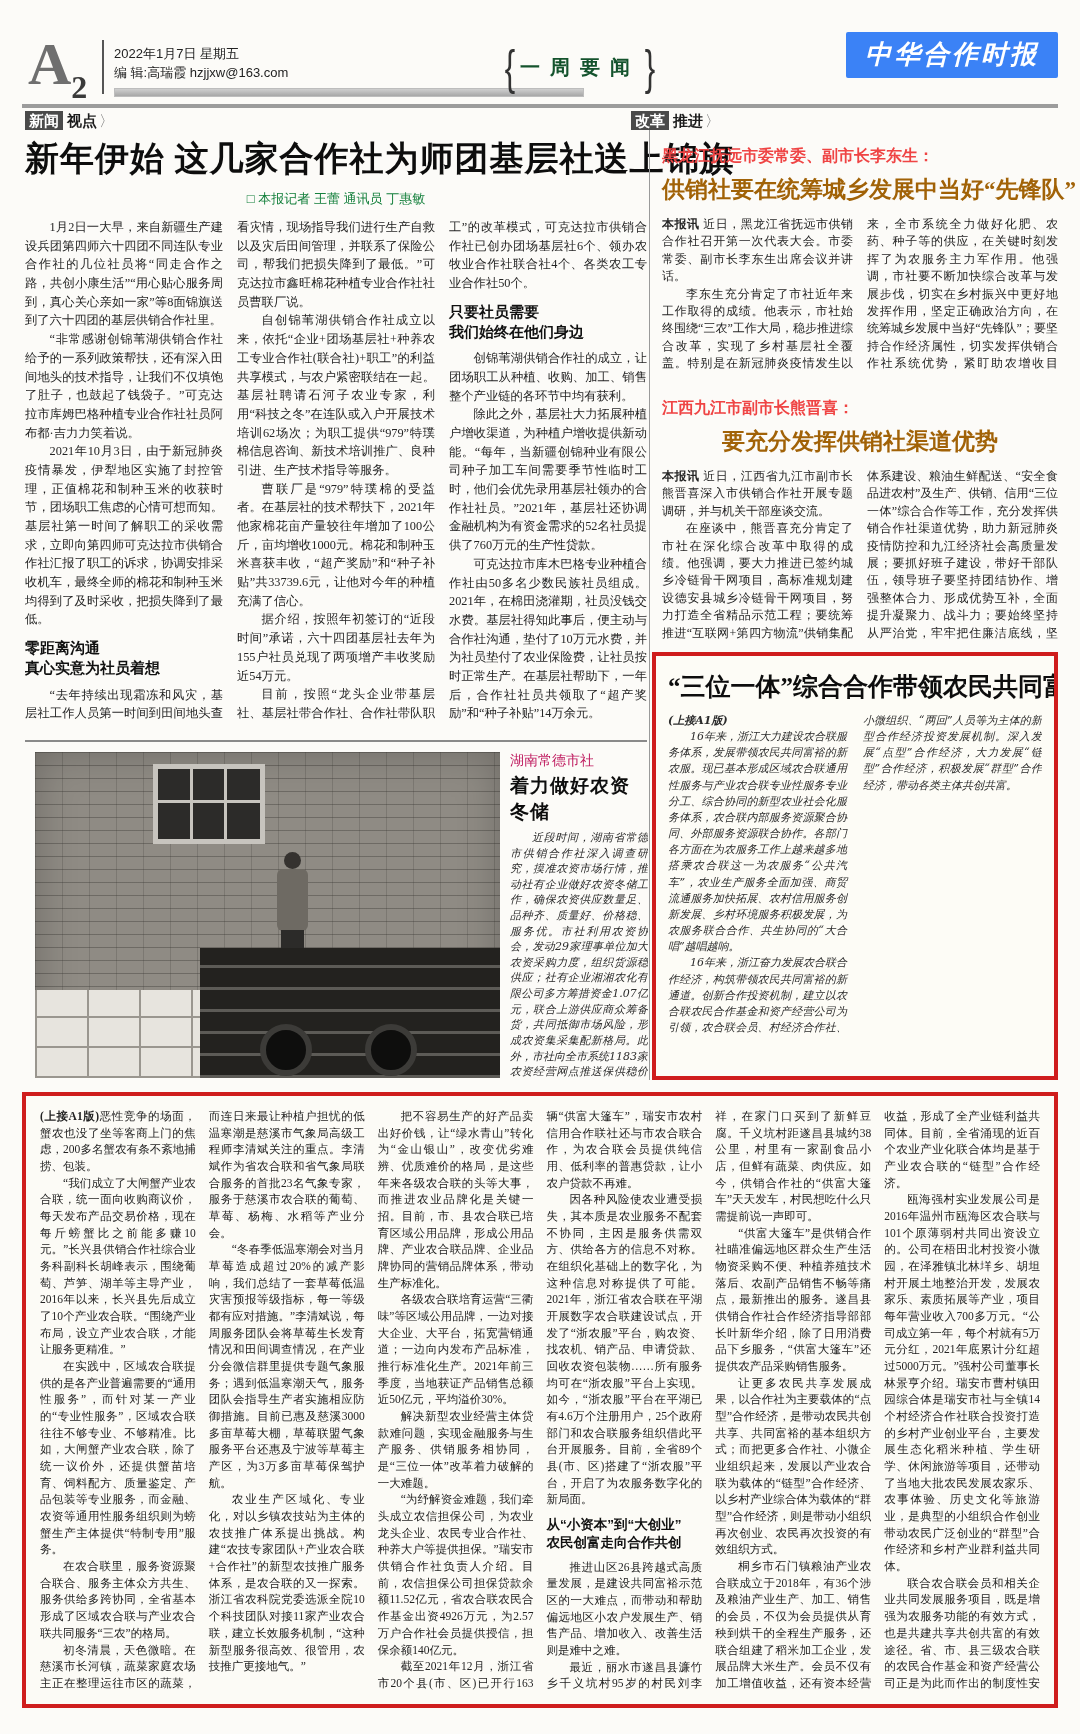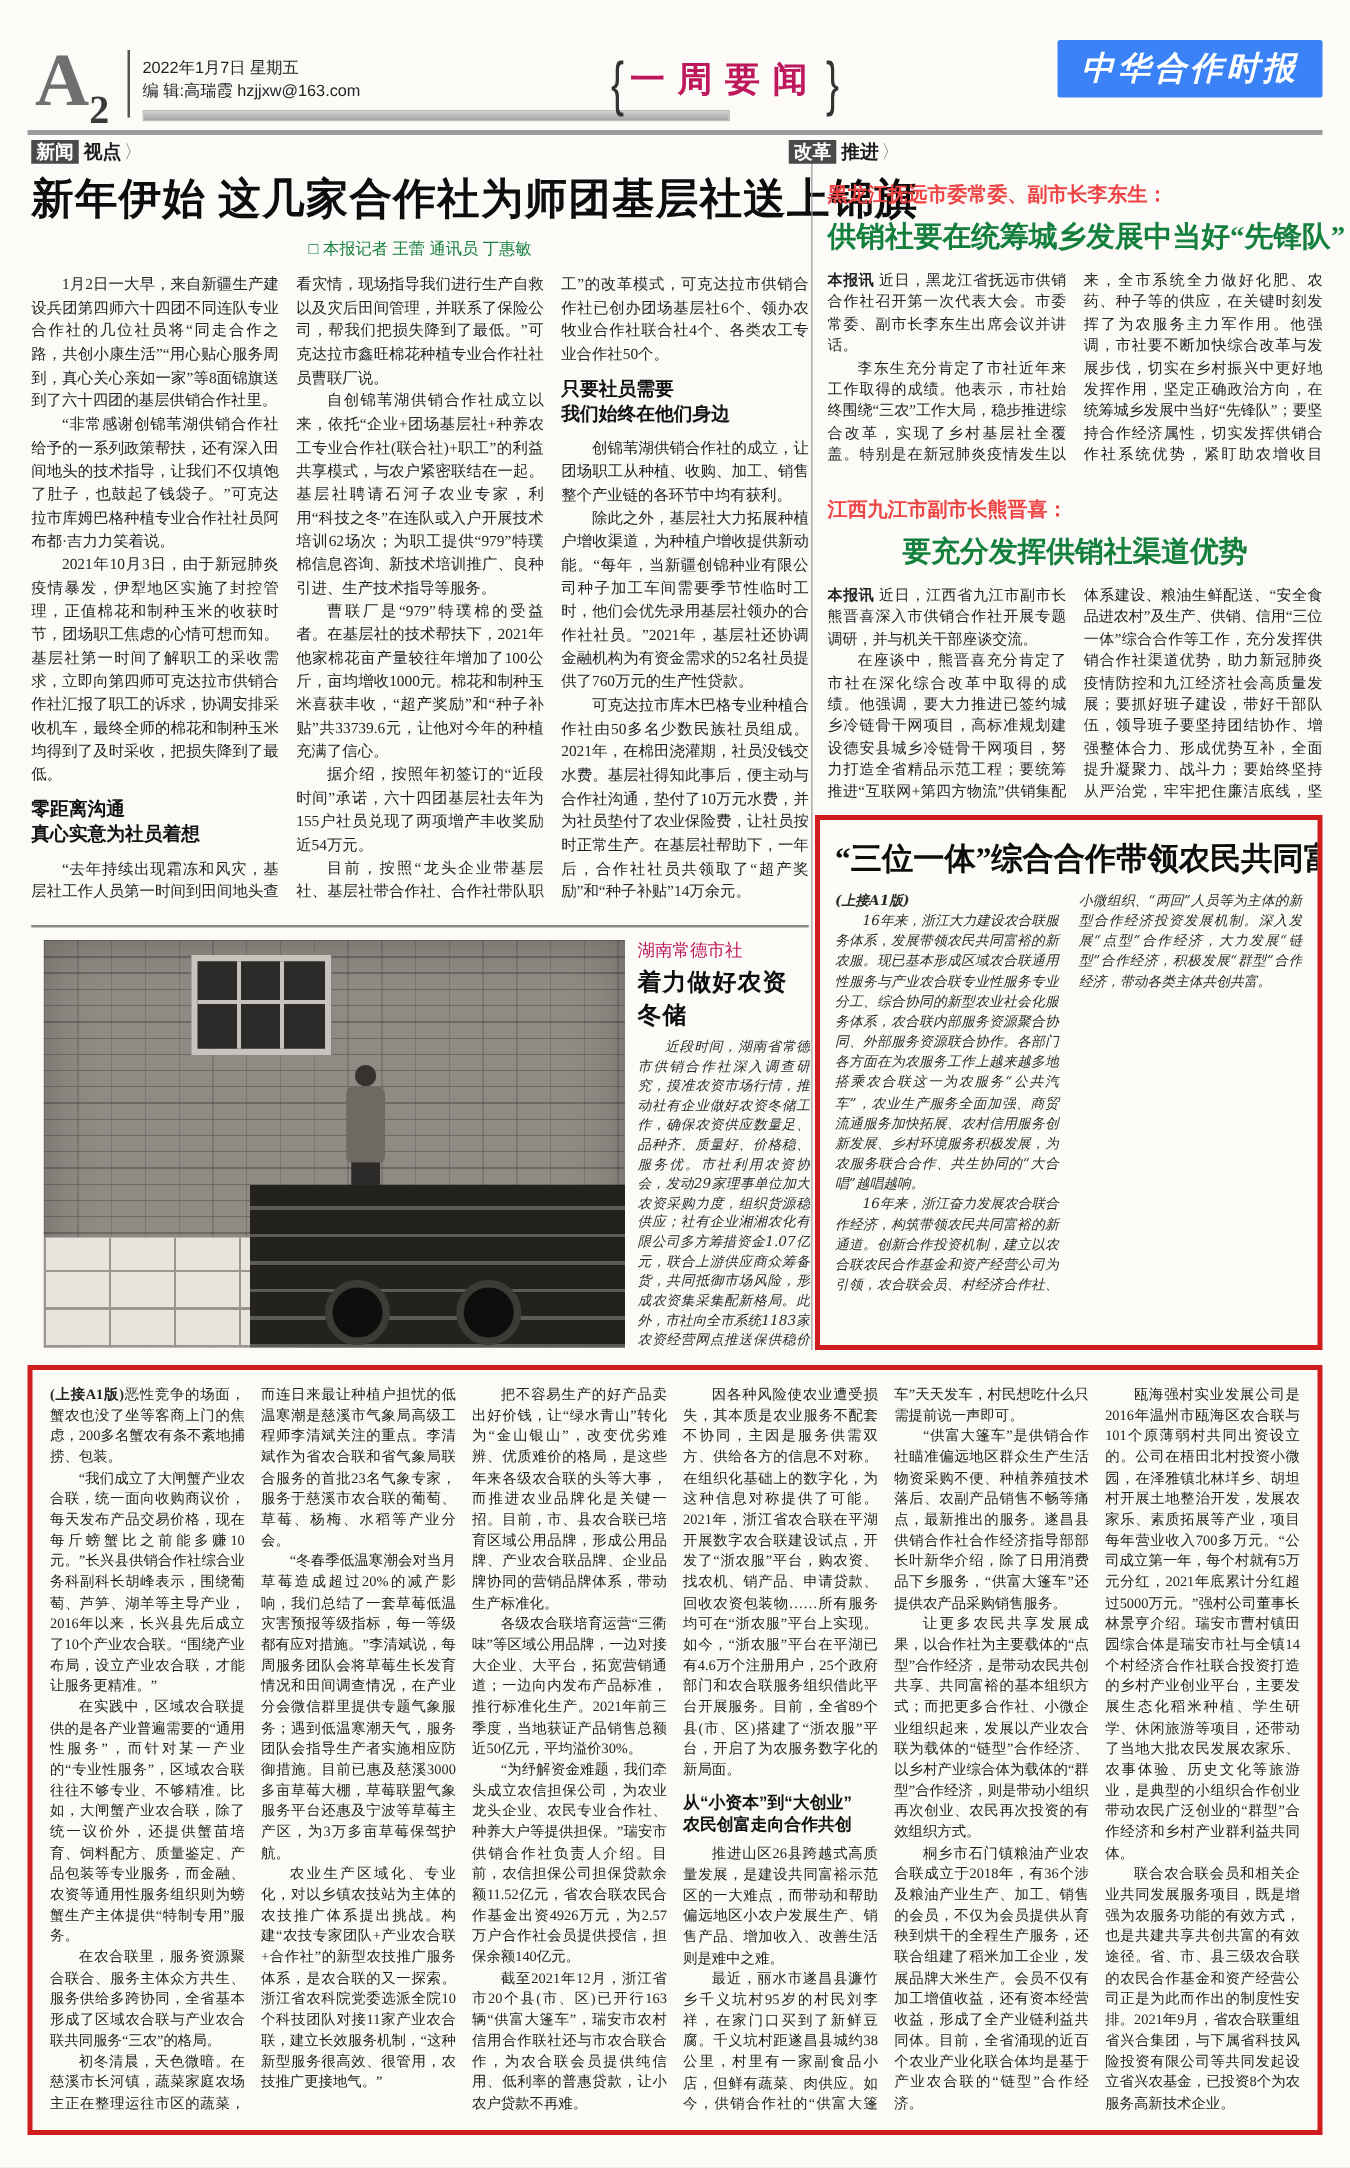--- a/index.html
+++ b/index.html
@@ -10,21 +10,21 @@
 
   
   .big-a{left:28px;top:34px;font-family:"Liberation Serif","DejaVu Serif",serif;font-weight:700;
          font-size:60px;line-height:60px;color:#6f6f6f}
   .big-a .sub{font-size:32px;color:#3a3a3a;vertical-align:-14px}
   .hdr-vline{left:102px;top:40px;width:2px;height:54px;background:#555}
   .hdr-date{left:114px;top:44px;font-size:13px;color:#222;line-height:19px}
   .hdr-bar{left:114px;top:88px;width:470px;height:9px;background:linear-gradient(#cfcfcf,#a7a7a7);border:1px solid #bdbdbd}
   .sect-title{left:440px;top:40px;width:280px;text-align:center;white-space:nowrap}
   .sect-title .brace{font-size:48px;font-weight:400;color:#333;vertical-align:-8px;display:inline-block;transform:scaleX(.65)}
-  .sect-title .t{font-size:28px;font-weight:700;letter-spacing:10px;color:#be185d;
+  .sect-title .t{font-size:20px;font-weight:700;letter-spacing:10px;color:#14532d;
                  font-family:Liberation Mono, monospace;vertical-align:2px;margin:0 2px}
   .brand{right:22px;top:32px;width:212px;height:46px;background:#3b82f6;color:#fff;text-align:center;
          line-height:46px;font-size:26px;font-weight:700;letter-spacing:3px;
          font-family:"Liberation Serif","DejaVu Serif",serif;font-style:italic;border-radius:2px}
   .hdr-rule{left:22px;top:104px;width:1036px;height:0;border-top:4px solid #9c9c9c}
 
   
   .tag{font-size:15px;font-weight:700;color:#1c1c1c;white-space:nowrap}
   .tag .box{background:#4a4a4a;color:#fff;padding:1px 4px;margin-right:4px}
   .tag .arrow{color:#777;font-weight:400;margin-left:2px}
@@ -71,21 +71,21 @@
   .hn-kicker{font-size:14px;font-weight:400;color:#be185d;margin-bottom:3px}
   .hn-headline{font-family:"Liberation Serif","DejaVu Serif",serif;font-weight:700;font-size:19px;color:#0d0d0d;
                letter-spacing:1px;margin-bottom:5px}
   .kai{font-family:"DejaVu Serif","Liberation Serif",serif;font-style:italic}
   .hn-body{font-size:11px;line-height:1.42;text-align:justify;text-indent:2em;color:#2b2b2b}
 
   
   .vrule{left:649px;top:112px;width:1px;height:968px;background:#9a9a9a}
   .r-kicker{left:662px;width:396px;font-size:16px;font-weight:700;color:#ef4444}
   .r-headline{left:662px;width:396px;text-align:center;font-family:"Liberation Serif","DejaVu Serif",serif;
-              font-weight:700;font-size:23px;color:#15803d;white-space:nowrap}
+              font-weight:700;font-size:23px;color:#a16207;white-space:nowrap}
   .r-body{left:662px;width:396px;column-count:2;column-gap:14px;column-fill:auto;overflow:hidden;
           font-family:"Liberation Serif","DejaVu Serif",serif;font-size:12px;line-height:1.45;color:#242424}
 
   
   .sanwei{left:652px;top:652px;width:406px;height:428px;border:4px solid #cf1d1d;background:#fdfcf6;padding:8px 12px;overflow:hidden}
   .sw-headline{text-align:center;font-family:"Liberation Serif","DejaVu Serif",serif;font-weight:700;
                font-size:25px;color:#0d0d0d;white-space:nowrap;margin:6px 0 10px}
   .sw-body{column-count:2;column-gap:16px;column-fill:auto;height:330px;overflow:hidden;
            font-size:11px;line-height:1.47;color:#2b2b2b}
 
@@ -191,20 +191,21 @@
     <div class="bb-body">
         <div class="it-lead"><b>(上接A1版)</b>恶性竞争的场面，蟹农也没了坐等客商上门的焦虑，200多名蟹农有条不紊地捕捞、包装。</div>
         <div class="it-p">“我们成立了大闸蟹产业农合联，统一面向收购商议价，每天发布产品交易价格，现在每斤螃蟹比之前能多赚10元。”长兴县供销合作社综合业务科副科长胡峰表示，围绕葡萄、芦笋、湖羊等主导产业，2016年以来，长兴县先后成立了10个产业农合联。“围绕产业布局，设立产业农合联，才能让服务更精准。”</div>
         <div class="it-p">在实践中，区域农合联提供的是各产业普遍需要的“通用性服务”，而针对某一产业的“专业性服务”，区域农合联往往不够专业、不够精准。比如，大闸蟹产业农合联，除了统一议价外，还提供蟹苗培育、饲料配方、质量鉴定、产品包装等专业服务，而金融、农资等通用性服务组织则为螃蟹生产主体提供“特制专用”服务。</div>
         <div class="it-p">在农合联里，服务资源聚合联合、服务主体众方共生、服务供给多跨协同，全省基本形成了区域农合联与产业农合联共同服务“三农”的格局。</div>
         <div class="it-p">初冬清晨，天色微暗。在慈溪市长河镇，蔬菜家庭农场主正在整理运往市区的蔬菜，而连日来最让种植户担忧的低温寒潮是慈溪市气象局高级工程师李清斌关注的重点。李清斌作为省农合联和省气象局联合服务的首批23名气象专家，服务于慈溪市农合联的葡萄、草莓、杨梅、水稻等产业分会。</div>
         <div class="it-p">“冬春季低温寒潮会对当月草莓造成超过20%的减产影响，我们总结了一套草莓低温灾害预报等级指标，每一等级都有应对措施。”李清斌说，每周服务团队会将草莓生长发育情况和田间调查情况，在产业分会微信群里提供专题气象服务；遇到低温寒潮天气，服务团队会指导生产者实施相应防御措施。目前已惠及慈溪3000多亩草莓大棚，草莓联盟气象服务平台还惠及宁波等草莓主产区，为3万多亩草莓保驾护航。</div>
         <div class="it-p">农业生产区域化、专业化，对以乡镇农技站为主体的农技推广体系提出挑战。构建“农技专家团队+产业农合联+合作社”的新型农技推广服务体系，是农合联的又一探索。浙江省农科院党委选派全院10个科技团队对接11家产业农合联，建立长效服务机制，“这种新型服务很高效、很管用，农技推广更接地气。”</div>
         <div class="it-p">把不容易生产的好产品卖出好价钱，让“绿水青山”转化为“金山银山”，改变优劣难辨、优质难价的格局，是这些年来各级农合联的头等大事，而推进农业品牌化是关键一招。目前，市、县农合联已培育区域公用品牌，形成公用品牌、产业农合联品牌、企业品牌协同的营销品牌体系，带动生产标准化。</div>
         <div class="it-p">各级农合联培育运营“三衢味”等区域公用品牌，一边对接大企业、大平台，拓宽营销通道；一边向内发布产品标准，推行标准化生产。2021年前三季度，当地获证产品销售总额近50亿元，平均溢价30%。</div>
+        <div class="it-p">解决新型农业经营主体贷款难问题，实现金融服务与生产服务、供销服务相协同，是“三位一体”改革着力破解的一大难题。</div>
         <div class="it-p">“为纾解资金难题，我们牵头成立农信担保公司，为农业龙头企业、农民专业合作社、种养大户等提供担保。”瑞安市供销合作社负责人介绍。目前，农信担保公司担保贷款余额11.52亿元，省农合联农民合作基金出资4926万元，为2.57万户合作社会员提供授信，担保余额140亿元。</div>
         <div class="it-p">截至2021年12月，浙江省市20个县(市、区)已开行163辆“供富大篷车”，瑞安市农村信用合作联社还与市农合联合作，为农合联会员提供纯信用、低利率的普惠贷款，让小农户贷款不再难。</div>
         <div class="it-p">因各种风险使农业遭受损失，其本质是农业服务不配套不协同，主因是服务供需双方、供给各方的信息不对称。在组织化基础上的数字化，为这种信息对称提供了可能。2021年，浙江省农合联在平湖开展数字农合联建设试点，开发了“浙农服”平台，购农资、找农机、销产品、申请贷款、回收农资包装物……所有服务均可在“浙农服”平台上实现。如今，“浙农服”平台在平湖已有4.6万个注册用户，25个政府部门和农合联服务组织借此平台开展服务。目前，全省89个县(市、区)搭建了“浙农服”平台，开启了为农服务数字化的新局面。</div>
         <div class="it-h">从“小资本”到“大创业”
 农民创富走向合作共创</div>
         <div class="it-p">推进山区26县跨越式高质量发展，是建设共同富裕示范区的一大难点，而带动和帮助偏远地区小农户发展生产、销售产品、增加收入、改善生活则是难中之难。</div>
         <div class="it-p">最近，丽水市遂昌县濂竹乡千义坑村95岁的村民刘李祥，在家门口买到了新鲜豆腐。千义坑村距遂昌县城约38公里，村里有一家副食品小店，但鲜有蔬菜、肉供应。如今，供销合作社的“供富大篷车”天天发车，村民想吃什么只需提前说一声即可。</div>
         <div class="it-p">“供富大篷车”是供销合作社瞄准偏远地区群众生产生活物资采购不便、种植养殖技术落后、农副产品销售不畅等痛点，最新推出的服务。遂昌县供销合作社合作经济指导部部长叶新华介绍，除了日用消费品下乡服务，“供富大篷车”还提供农产品采购销售服务。</div>
         <div class="it-p">让更多农民共享发展成果，以合作社为主要载体的“点型”合作经济，是带动农民共创共享、共同富裕的基本组织方式；而把更多合作社、小微企业组织起来，发展以产业农合联为载体的“链型”合作经济、以乡村产业综合体为载体的“群型”合作经济，则是带动小组织再次创业、农民再次投资的有效组织方式。</div>
         <div class="it-p">桐乡市石门镇粮油产业农合联成立于2018年，有36个涉及粮油产业生产、加工、销售的会员，不仅为会员提供从育秧到烘干的全程生产服务，还联合组建了稻米加工企业，发展品牌大米生产。会员不仅有加工增值收益，还有资本经营收益，形成了全产业链利益共同体。目前，全省涌现的近百个农业产业化联合体均是基于产业农合联的“链型”合作经济。</div>

